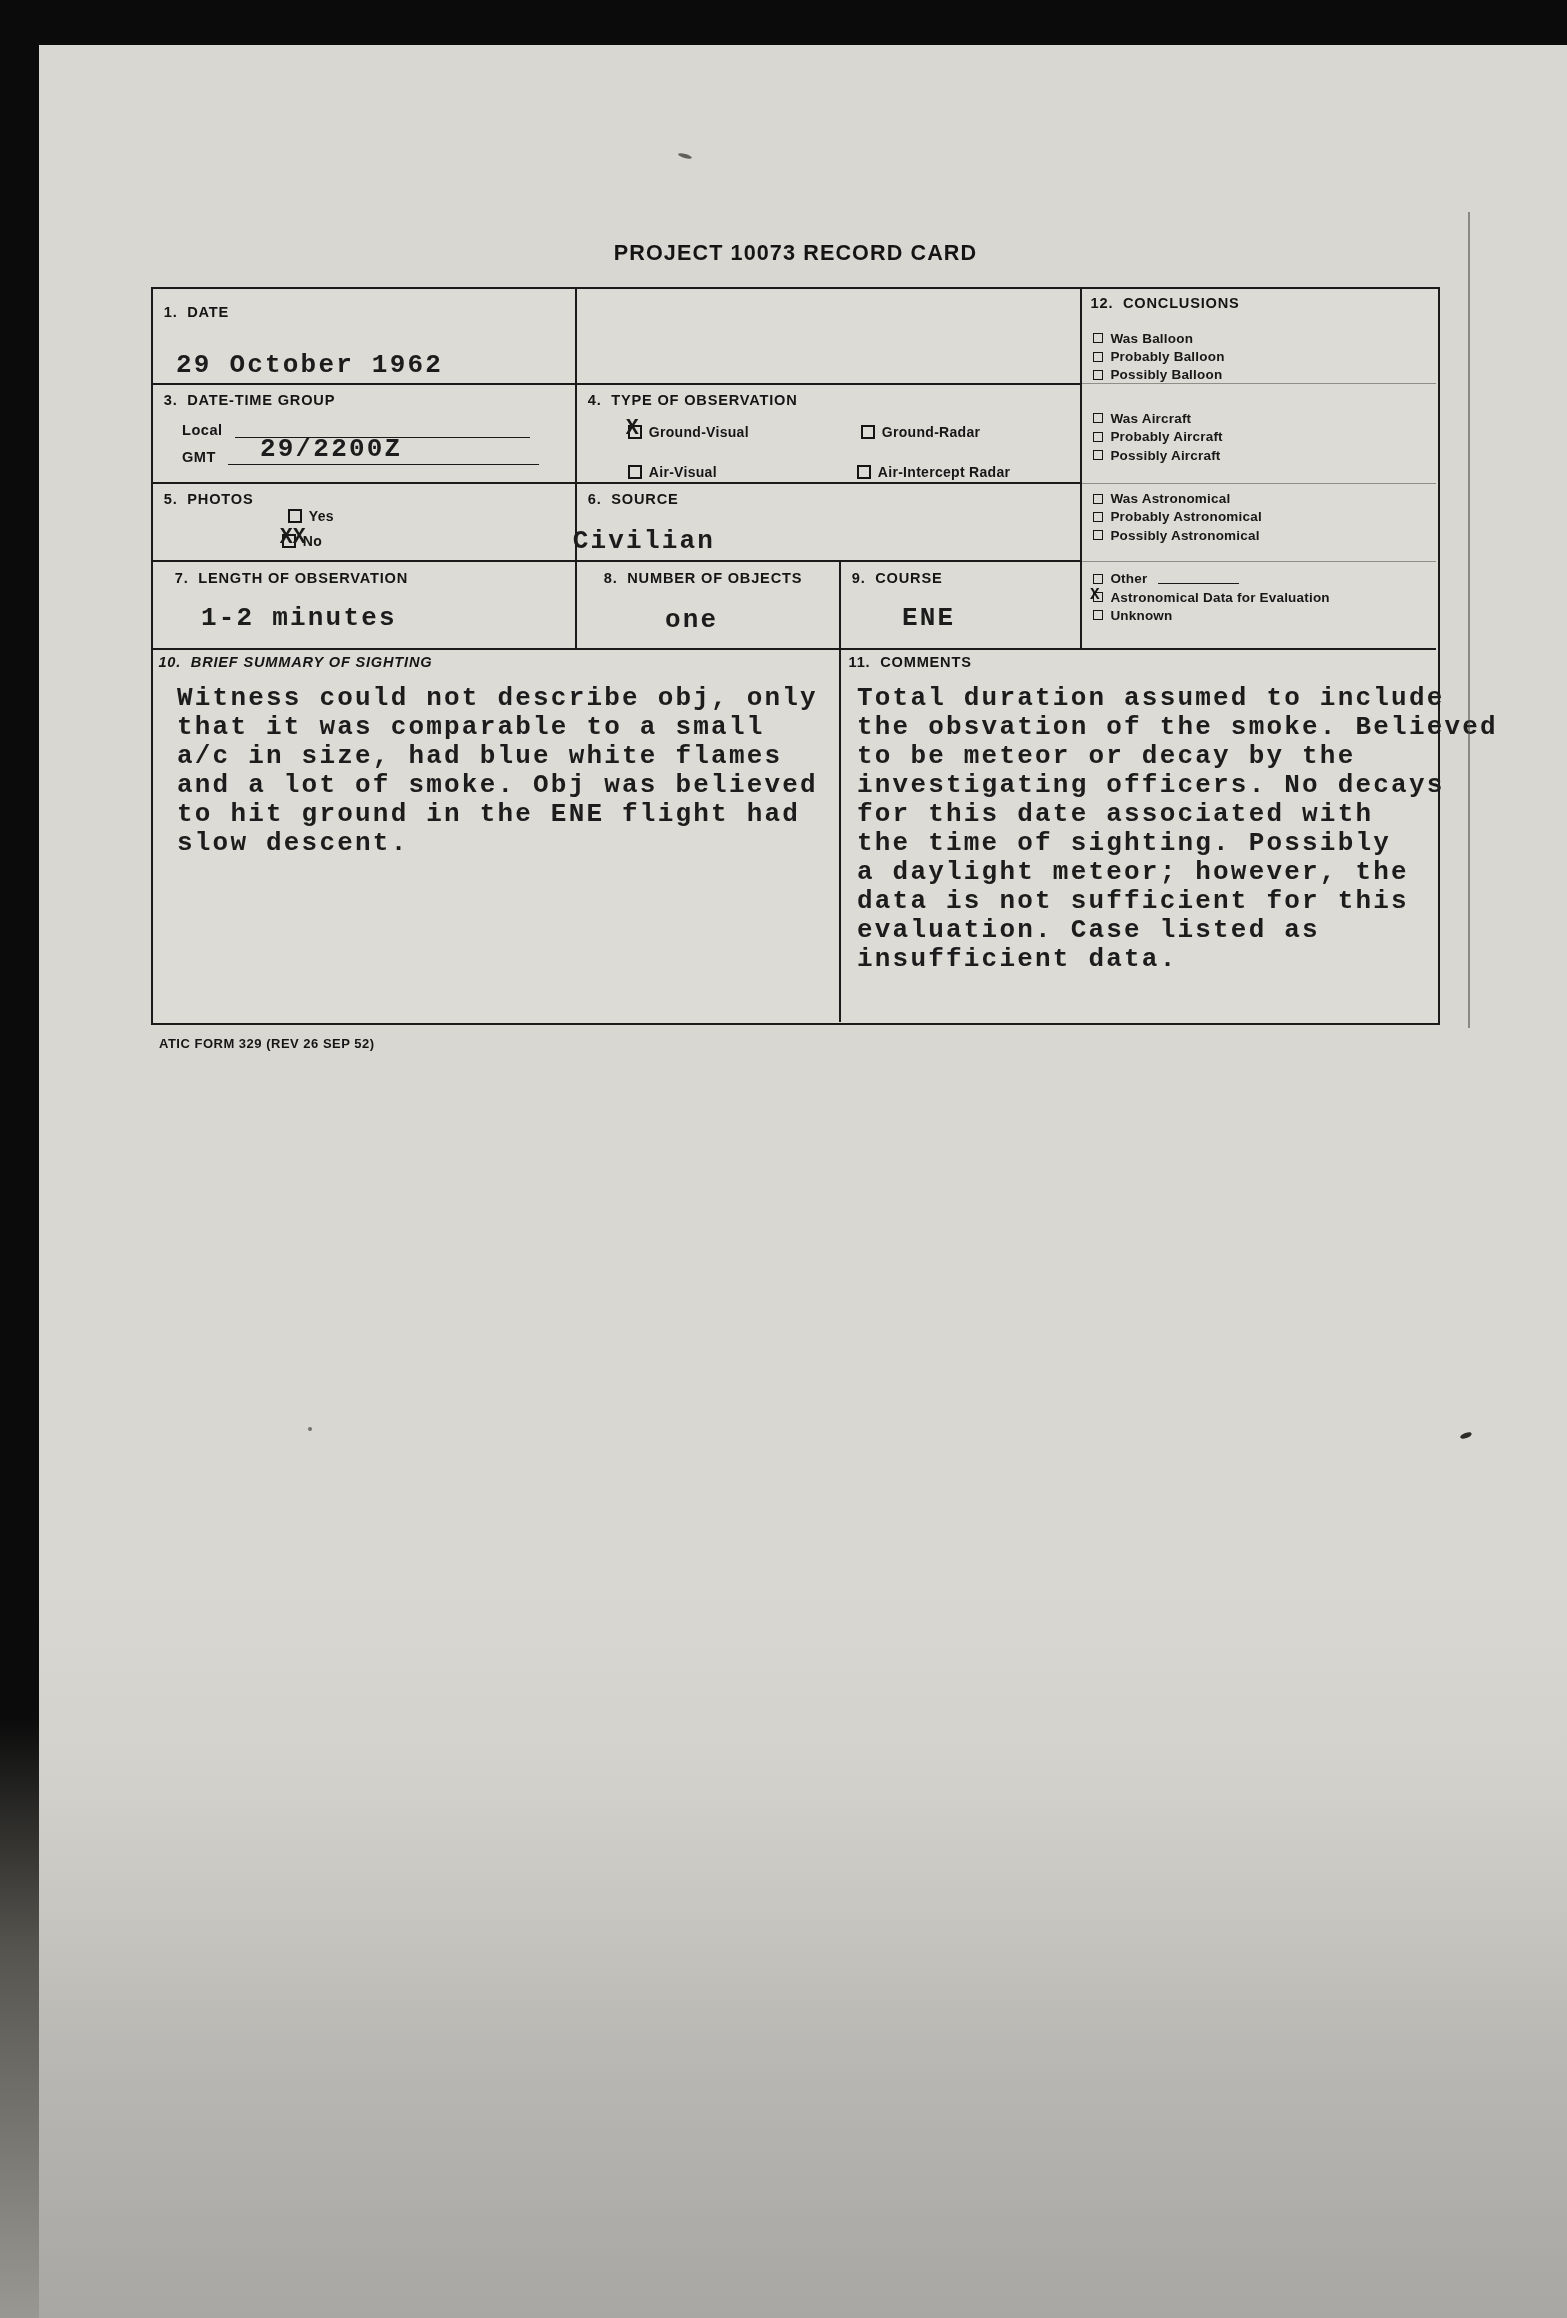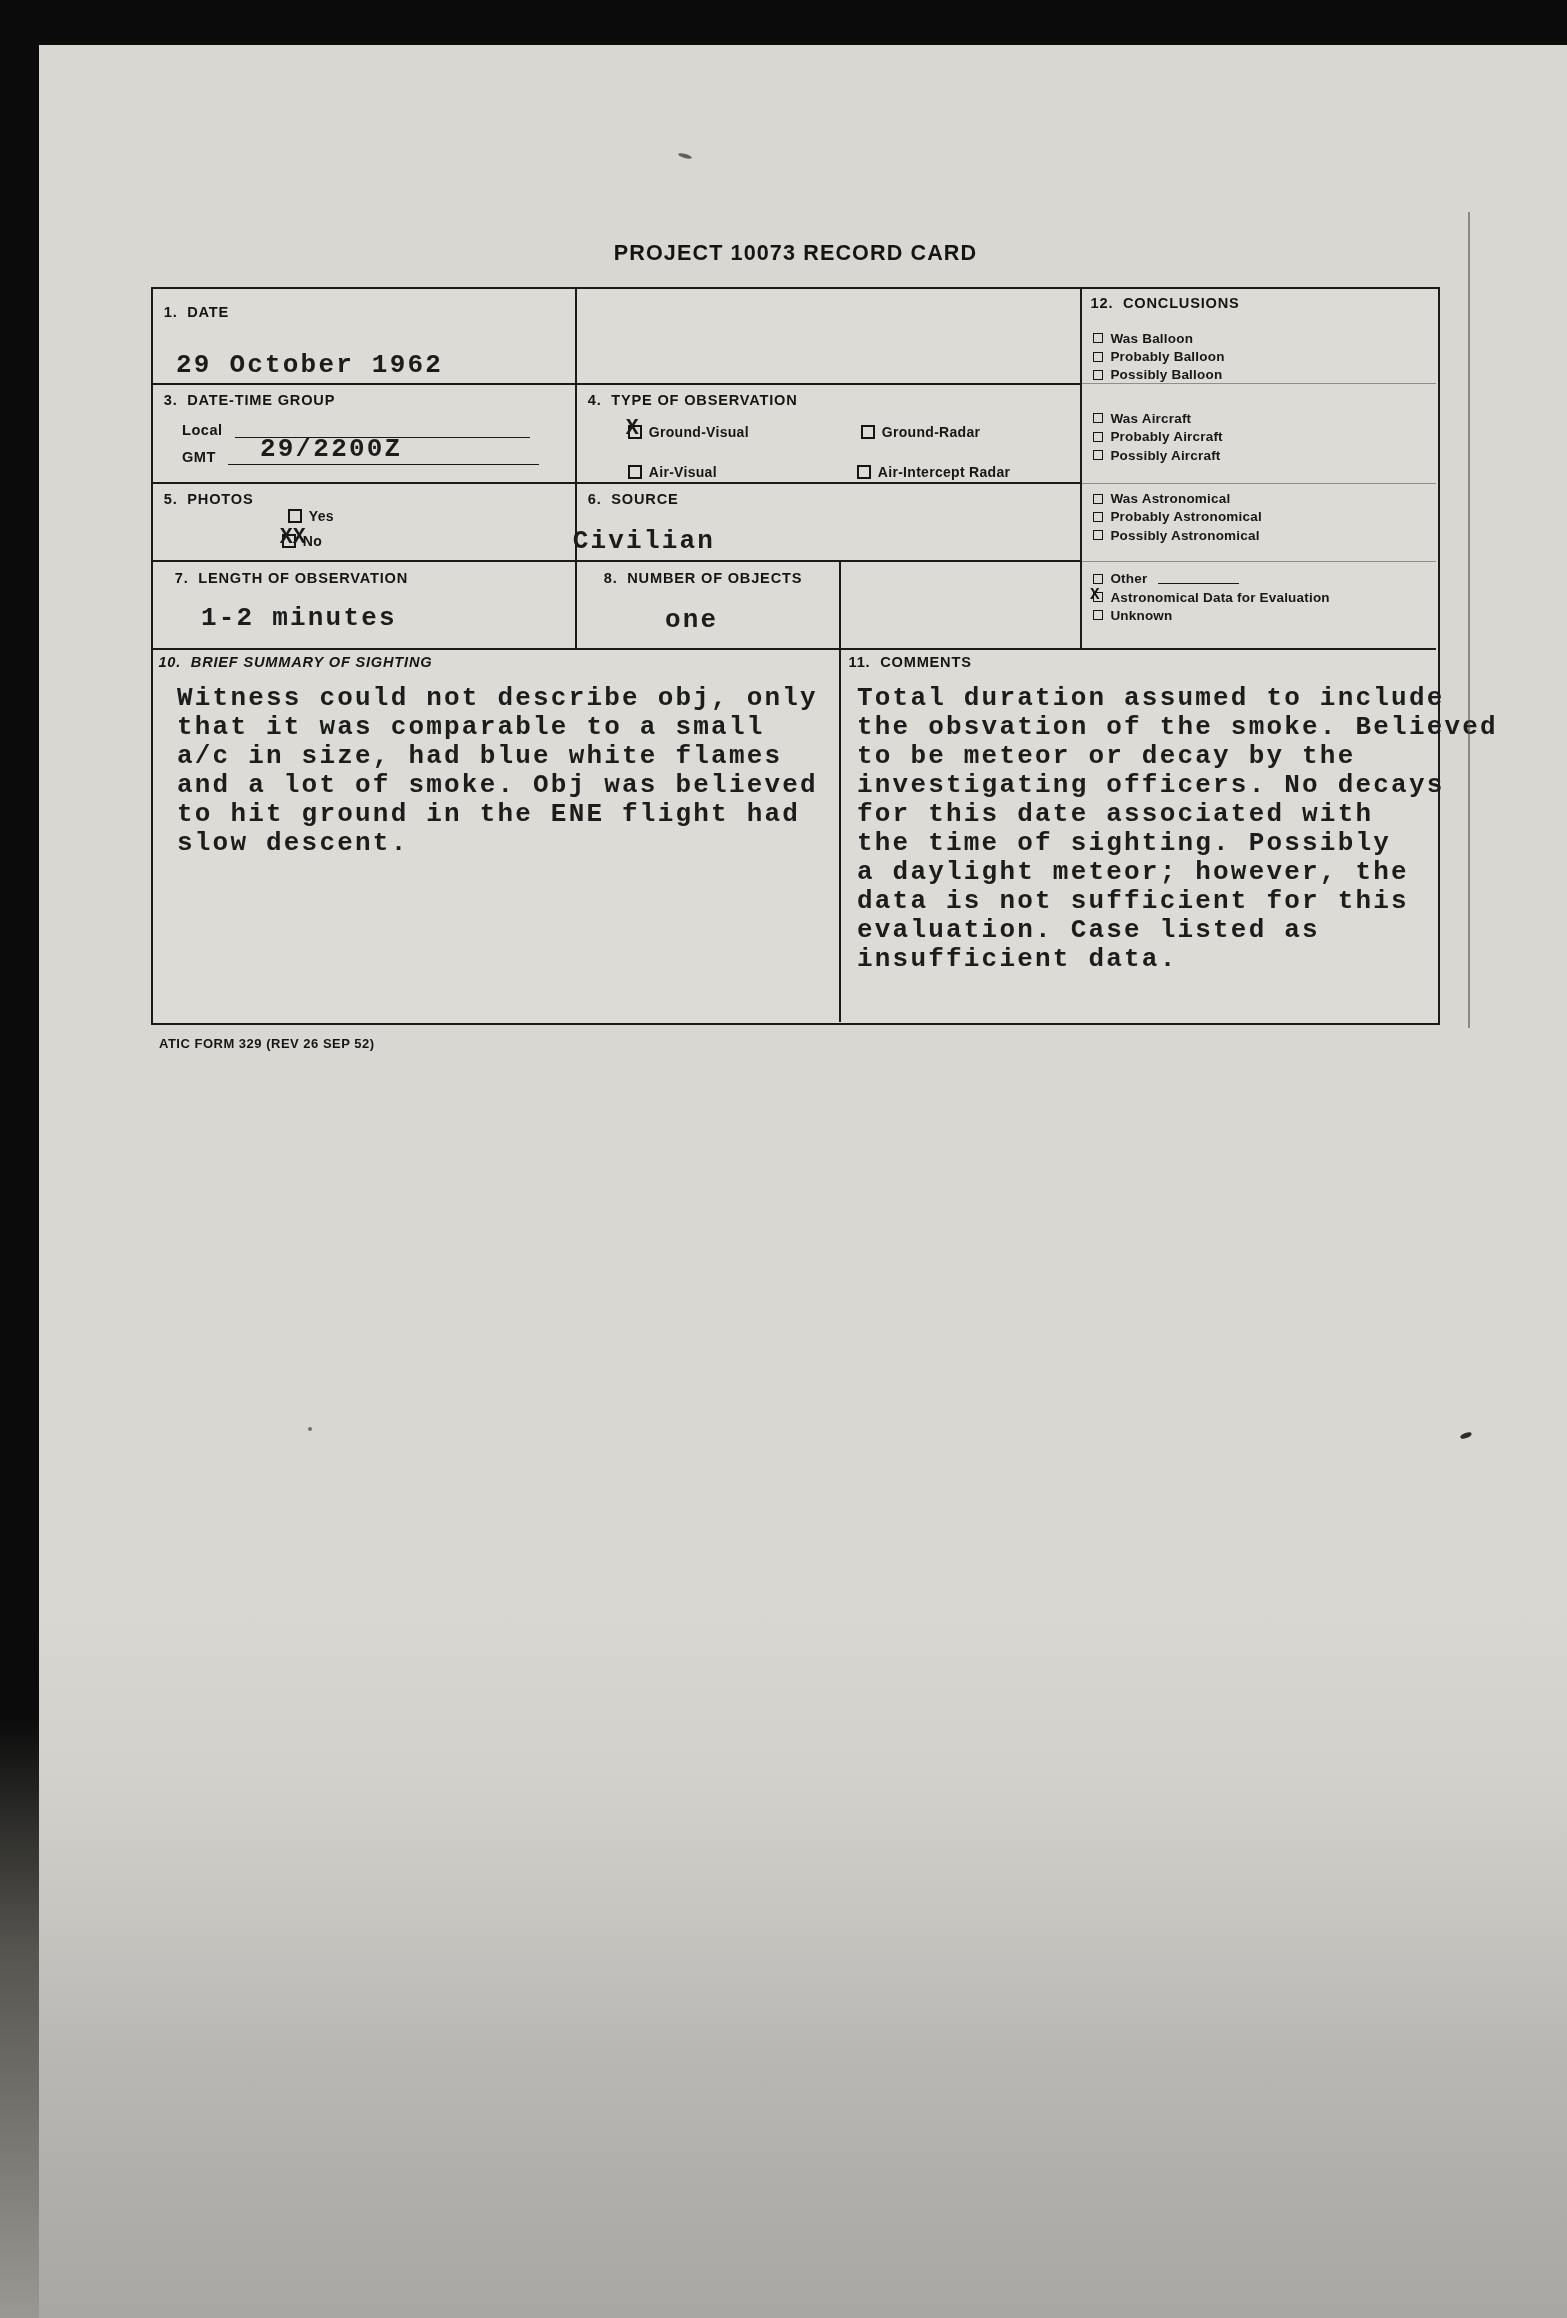--- a/index.html
+++ b/index.html
@@ -159,20 +159,24 @@
   <div class="cell" style="left:0;top:274px;width:422px;height:85px;padding-left:11px;">
     <div class="flabel">7.  LENGTH OF OBSERVATION</div>
     <div class="typed" style="left:48px;top:41px;">1-2 minutes</div>
   </div>
 
   <div class="cell" style="left:424px;top:274px;width:262px;height:85px;padding-left:16px;">
     <div class="flabel">8.  NUMBER OF OBJECTS</div>
     <div class="typed" style="left:88px;top:43px;">one</div>
   </div>
 
+  <div class="cell" style="left:688px;top:274px;width:239px;height:85px;">
+    <div class="flabel">9.  COURSE</div>
+    <div class="typed" style="left:61px;top:41px;">ENE</div>
+  </div>
 
   <div class="cell" style="left:0;top:361px;width:686px;height:372px;">
     <div class="flabel" style="margin:5.4px 0 0 5.4px;font-style:italic;">10.  BRIEF SUMMARY OF SIGHTING</div>
     <div class="typed" style="left:24px;top:34px;">Witness could not describe obj, only
 that it was comparable to a small
 a/c in size, had blue white flames
 and a lot of smoke. Obj was believed
 to hit ground in the ENE flight had
 slow descent.</div>
   </div>

